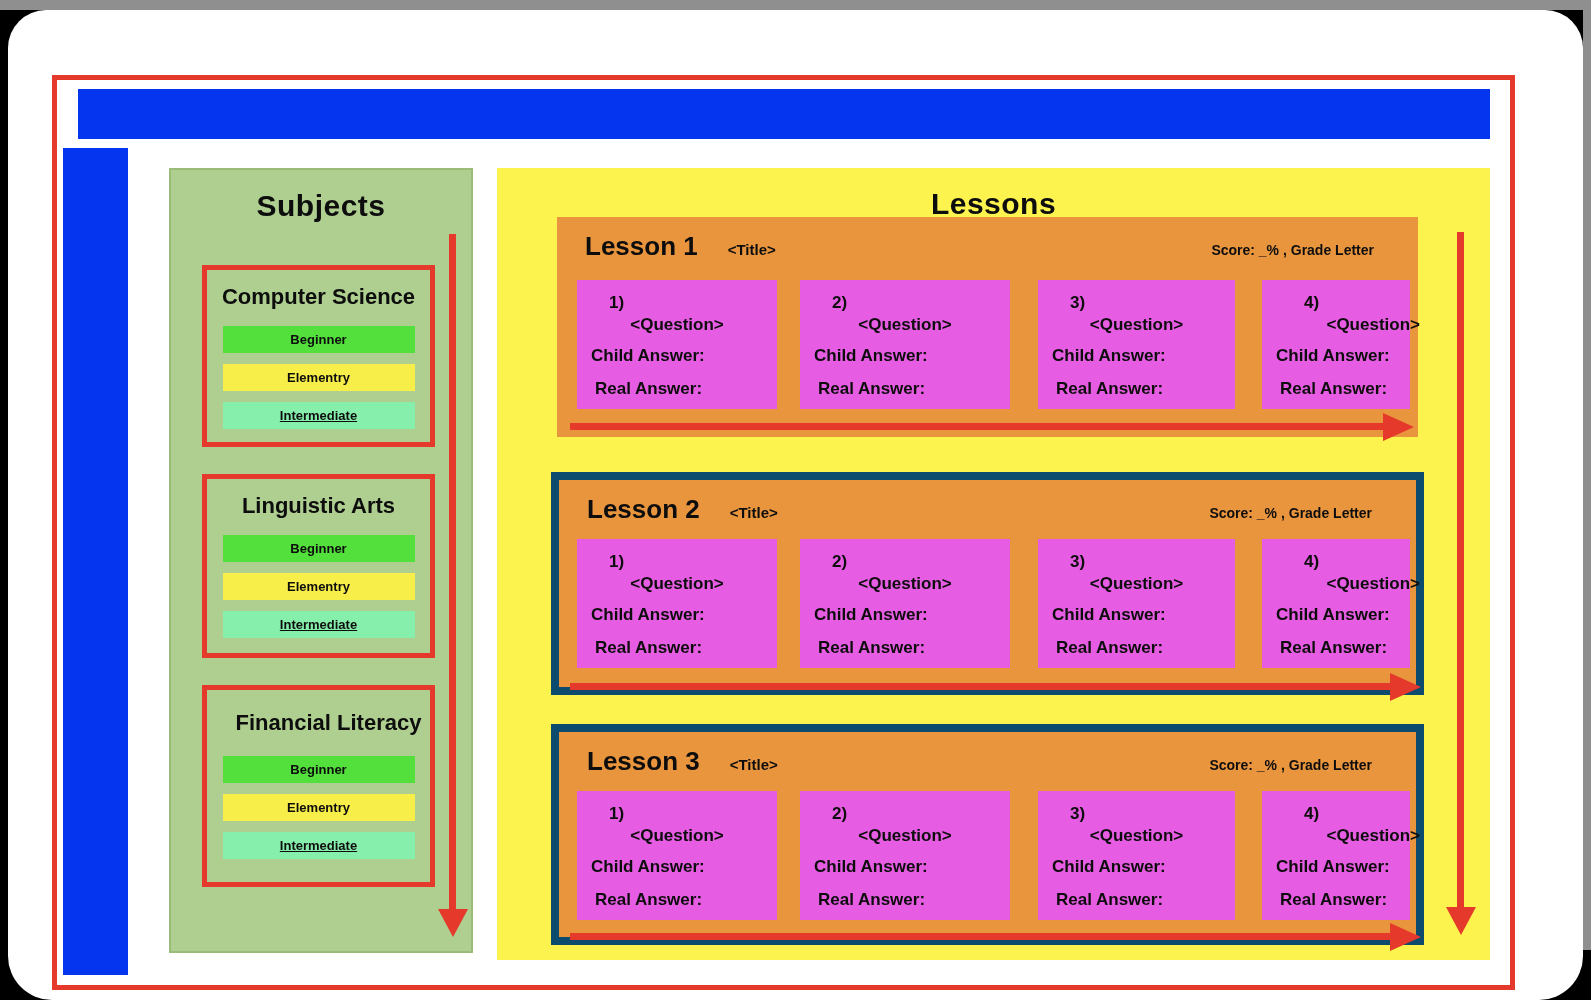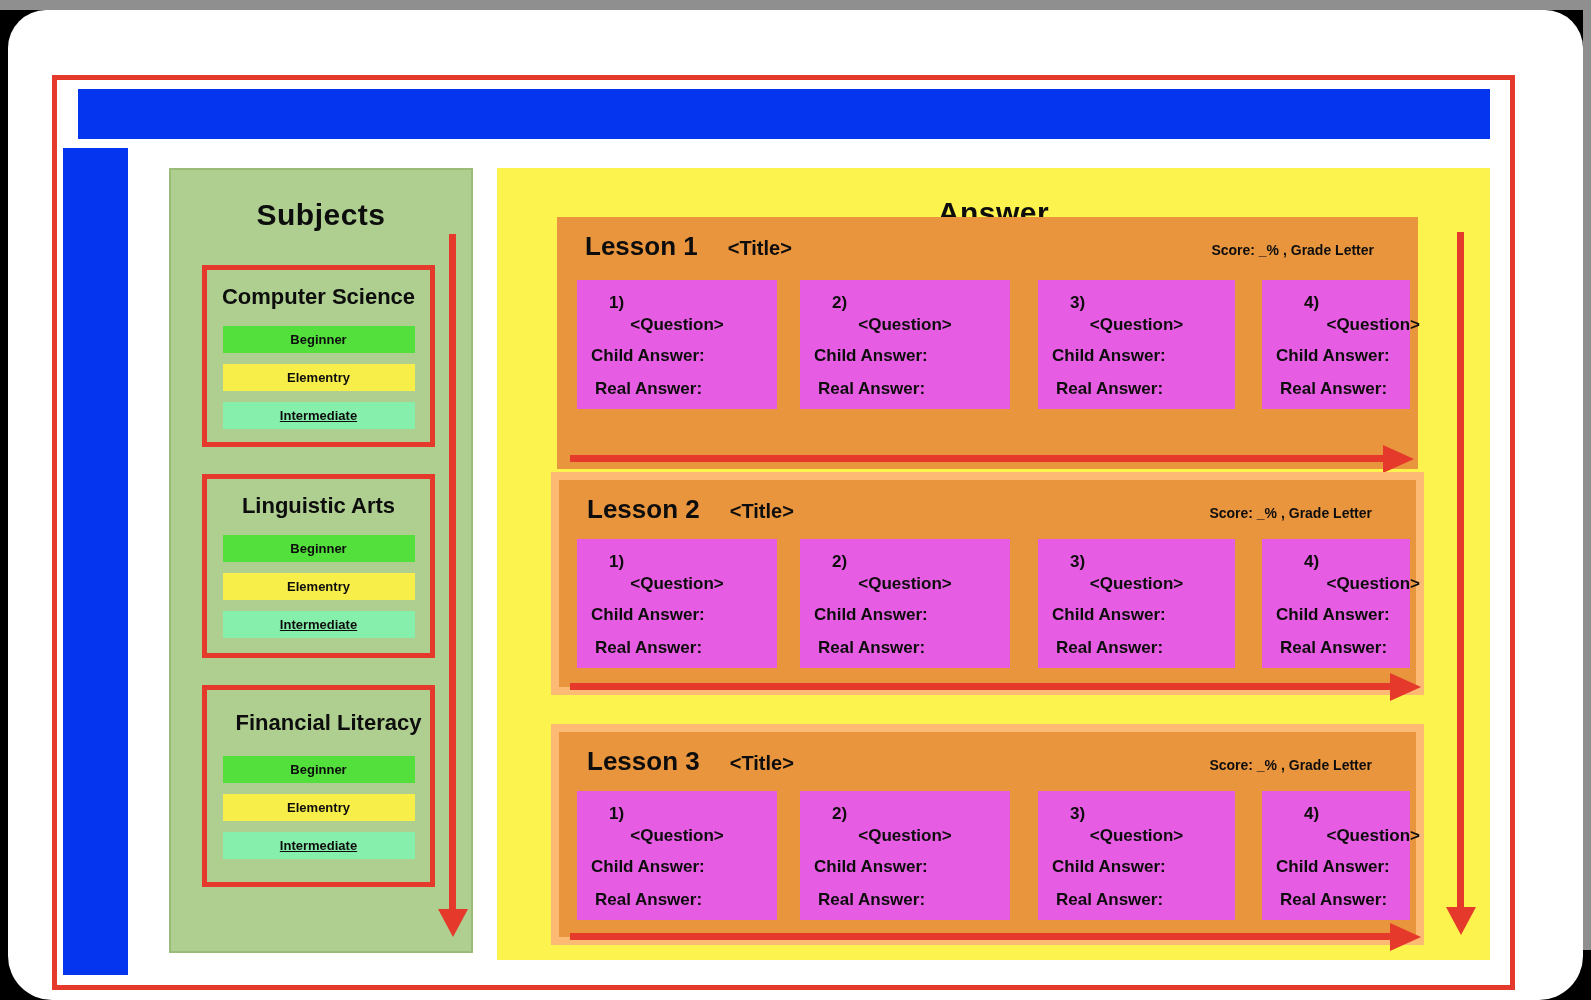--- a/index.html
+++ b/index.html
@@ -19,46 +19,46 @@
   .app-outline{position:absolute;left:44px;top:65px;width:1463px;height:915px;
         border:5px solid #e5392b;box-sizing:border-box;}
 
   
   .top-nav{position:absolute;left:70px;top:79px;width:1412px;height:50px;background:#0535ee;}
   .side-nav{position:absolute;left:55px;top:138px;width:65px;height:827px;background:#0535ee;}
 
   
   .subjects{position:absolute;left:161px;top:158px;width:304px;height:785px;
         background:#aecf90;border:2px solid #9abc78;box-sizing:border-box;}
-  .panel-title{text-align:center;font-size:30px;margin:0;padding-top:28px;letter-spacing:.5px;}
+  .panel-title{text-align:center;font-size:30px;margin:0;padding-top:19px;letter-spacing:.5px;}
   .subj-card{position:absolute;left:31px;width:233px;border:5px solid #e5392b;box-sizing:border-box;}
   .subj-card.c1{top:95px;height:182px;}
   .subj-card.c2{top:304px;height:184px;}
   .subj-card.c3{top:515px;height:202px;}
   .subj-title{text-align:center;font-size:22px;margin-top:14px;}
   .c3 .subj-title{margin-top:20px;padding-left:20px;}
   .level-btn{width:192px;height:27px;margin:11px auto 0;text-align:center;
         font-size:13px;line-height:27px;cursor:pointer;}
   .level-btn.first{margin-top:16px;}
   .c3 .level-btn.first{margin-top:20px;}
   .lv-beginner{background:#53e03c;}
   .lv-elementry{background:#f7ee49;}
   .lv-intermediate{background:#86efac;text-decoration:underline;}
 
   
   .lessons{position:absolute;left:489px;top:158px;width:993px;height:792px;background:#fdf34e;}
   .lesson{position:absolute;background:#e9953e;}
-  .lesson.l1{left:60px;top:49px;width:861px;height:252px;}
-  .lesson.bordered{background:#fdba74;padding:8px;box-sizing:border-box;}
+  .lesson.l1{left:60px;top:49px;width:861px;height:220px;}
+  .lesson.bordered{background:#0c4a6e;padding:8px;box-sizing:border-box;}
   .lesson.l2{left:54px;top:304px;width:873px;height:223px;}
   .lesson.l3{left:54px;top:556px;width:873px;height:221px;}
   .lesson-inner{background:#e9953e;width:100%;height:100%;box-sizing:border-box;}
   .hdr{display:flex;align-items:baseline;padding:14px 30px 0 28px;}
   .lesson-name{font-size:26px;}
-  .lesson-titleph{font-size:20px;margin-left:30px;}
+  .lesson-titleph{font-size:15px;margin-left:30px;}
   .lesson-score{font-size:14px;margin-left:auto;margin-right:14px;}
   .questions{display:flex;margin-top:18px;padding-left:20px;}
   .bordered .questions{padding-left:18px;margin-top:14px;}
   .qbox{height:129px;background:#e65ce2;position:relative;font-size:17px;flex:none;}
   .qb1{width:200px;margin-right:23px;}
   .qb2{width:210px;margin-right:28px;}
   .qb3{width:197px;margin-right:27px;}
   .qb4{width:148px;}
   .q-num{margin:13px 0 0 32px;}
   .qb4 .q-num{margin-left:42px;}
@@ -113,21 +113,21 @@
 
       <div class="subj-card c3">
         <div class="subj-title">Financial Literacy</div>
         <div class="level-btn first lv-beginner">Beginner</div>
         <div class="level-btn lv-elementry">Elementry</div>
         <div class="level-btn lv-intermediate">Intermediate</div>
       </div>
     </div>
 
     <div class="lessons">
-      <h2 class="panel-title">Answer</h2>
+      <h2 class="panel-title">Lessons</h2>
       <div class="arrow-v"></div>
 
       <div class="lesson l1">
         <div class="hdr">
           <span class="lesson-name">Lesson 1</span>
           <span class="lesson-titleph">&lt;Title&gt;</span>
           <span class="lesson-score">Score: _% , Grade Letter</span>
         </div>
         <div class="questions">
           <div class="qbox qb1">

